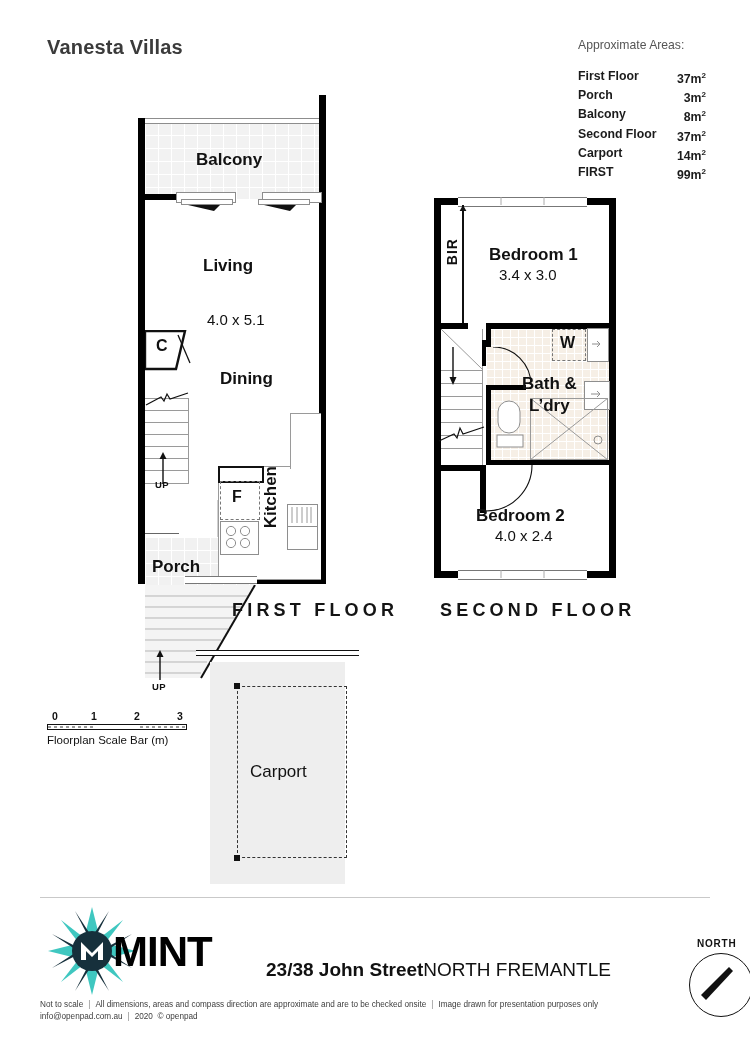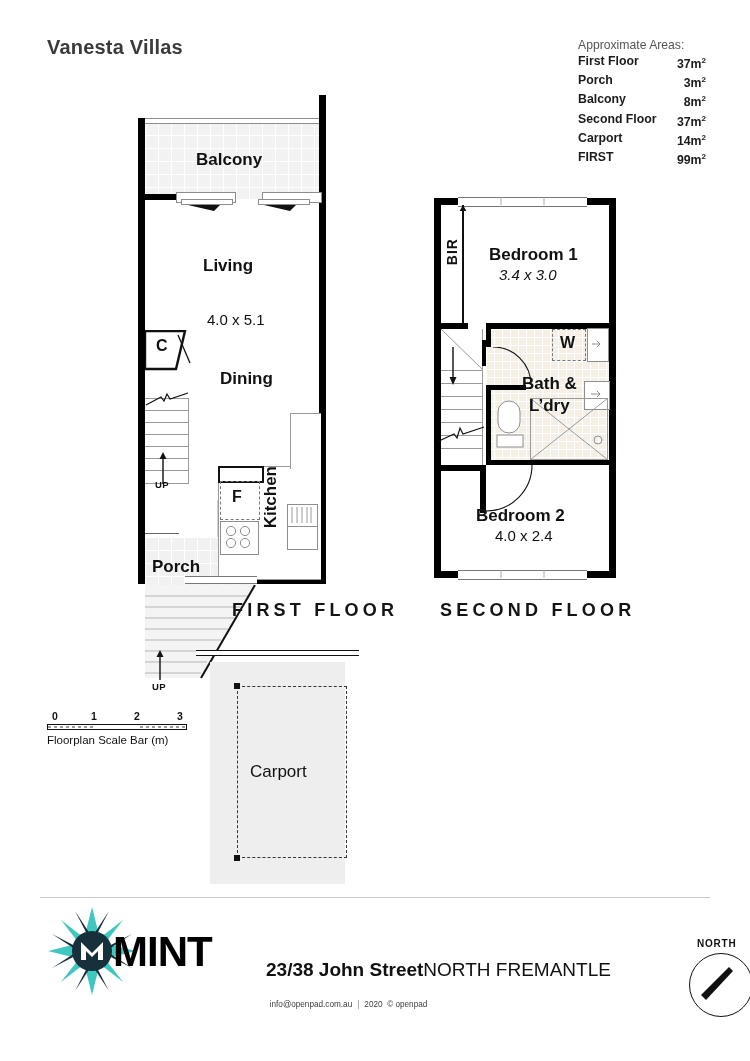--- a/index.html
+++ b/index.html
@@ -4,21 +4,21 @@
 <style>
   html,body{margin:0;padding:0;background:#fff;}
   body{
     width:750px;height:1061px;position:relative;overflow:hidden;
     font-family:"Liberation Sans", sans-serif; color:#1b1b1b;
   }
   .abs{position:absolute;}
   
   #title{left:47px;top:36px;font-size:20px;letter-spacing:.2px;color:#3b3b3b;font-weight:700;}
   #areas{right:44px;top:38px;width:128px;font-size:12.3px;color:#1b1b1b;}
-  #areas .hdr{color:#555;font-weight:400;margin-bottom:1px;font-size:12.2px;}
+  #areas .hdr{color:#555;font-weight:400;margin-bottom:16px;font-size:12.2px;}
   #areas .row{display:flex;justify-content:space-between;line-height:16.1px;font-weight:700;}
   #areas .row .v{font-weight:700;}
   #areas sup{font-size:8px;vertical-align:super;}
   
   .wall{background:#000;}
   .tilebal{
     background-color:#f2f2f2;
     background-image:
       linear-gradient(to right, #ffffff 1.2px, transparent 1.2px),
       linear-gradient(to bottom, #ffffff 1.2px, transparent 1.2px);
@@ -60,21 +60,21 @@
   #carport .nub{position:absolute;width:6px;height:6px;background:#111;}
   #carportlabel{font-size:17px;color:#111;}
   
   #footrule{left:40px;top:897px;width:670px;height:1px;background:#c9c9c9;}
   #logo{left:40px;top:905px;width:105px;height:92px;}
   #minttext{left:113px;top:928px;font-size:42px;font-weight:700;letter-spacing:-1px;color:#000000;}
   #address{left:266px;top:959px;font-size:19px;color:#111;white-space:nowrap;}
   #address .b{font-weight:700;margin-top:13px;}
   #discl{left:40px;top:999px;width:620px;font-size:8.2px;color:#3d3d3d;line-height:12px;}
   #discl .sep{color:#8a8a8a;padding:0 5px;}
-  #discl .l2{text-align:center;padding-right:3px;}
+  #discl .l2{text-align:left;padding-right:3px;}
   #northwrap{left:684px;top:938px;width:70px;height:86px;}
   #northlabel{position:absolute;left:13px;top:0;font-size:10px;font-weight:700;letter-spacing:.8px;color:#111;}
   #northcircle{position:absolute;left:5px;top:15px;width:62px;height:62px;border:1.4px solid #111;border-radius:50%;}
 </style>
 </head>
 <body>
 
 <div class="abs" id="title">Vanesta Villas</div>
 
 <div class="abs" id="areas">
@@ -236,21 +236,21 @@
   <div class="abs" style="left:62px;top:205px;width:1.6px;height:122px;background:#111;"></div>
   <svg class="abs" style="left:57px;top:205px;" width="12" height="124" viewBox="0 0 12 124">
       <path d="M6 4 V120" stroke="#111" stroke-width="1.2"></path>
       <path d="M6 0 L2.6 6 H9.4 Z" fill="#111"></path>
       <path d="M6 124 L2.6 118 H9.4 Z" fill="#111"></path>
     </svg>
   <div class="abs small-lbl vert" style="left:44px;top:238px;font-size:14px;letter-spacing:1px;">BIR</div>
   <div class="abs wall" style="left:34px;top:323px;width:34px;height:6px;"></div>
 
   <div class="abs rmname" style="left:89px;top:245px;">Bedroom 1</div>
-  <div class="abs rmdim" style="left:99px;top:266px;font-style:italic;">3.4 x 3.0</div>
+  <div class="abs rmdim" style="left:99px;top:266px;">3.4 x 3.0</div>
 
   <div class="abs" style="left:41px;top:329px;width:41px;height:140px;background:#fff;border-right:1px solid #9a9a9a;"></div>
   <div class="abs" style="left:41px;top:329px;width:41px;height:140px;">
     <div class="abs stairtread" style="left:0;top:41px;width:41px;"></div>
     <div class="abs stairtread" style="left:0;top:54px;width:41px;"></div>
     <div class="abs stairtread" style="left:0;top:67px;width:41px;"></div>
     <div class="abs stairtread" style="left:0;top:80px;width:41px;"></div>
     <div class="abs stairtread" style="left:0;top:93px;width:41px;"></div>
     <div class="abs stairtread" style="left:0;top:106px;width:41px;"></div>
     <div class="abs stairtread" style="left:0;top:119px;width:41px;"></div>
@@ -376,20 +376,23 @@
     </g>
   </svg>
 </div>
 <div class="abs" id="minttext">MINT</div>
 
 <div class="abs" id="address">
   <span class="b">23/38 John Street</span><span>NORTH FREMANTLE</span>
 </div>
 
 <div class="abs" id="discl">
+  <div>
+    <span>Not to scale</span><span class="sep">|</span><span>All dimensions, areas and compass direction are approximate and are to be checked onsite</span><span class="sep">|</span><span>Image drawn for presentation purposes only</span>
+  </div>
   <div class="l2">
     <span>info@openpad.com.au</span><span class="sep">|</span><span>2020</span>&nbsp;&nbsp;<span>© openpad</span>
   </div>
 </div>
 
 <div class="abs" id="northwrap">
   <div id="northlabel">NORTH</div>
   <div id="northcircle"></div>
   <svg class="abs" style="left:5px;top:15px;" width="62" height="62" viewBox="0 0 62 62">
     <path d="M44 18 L17 47 L12 42 L40 14 Z" fill="#111"></path>

